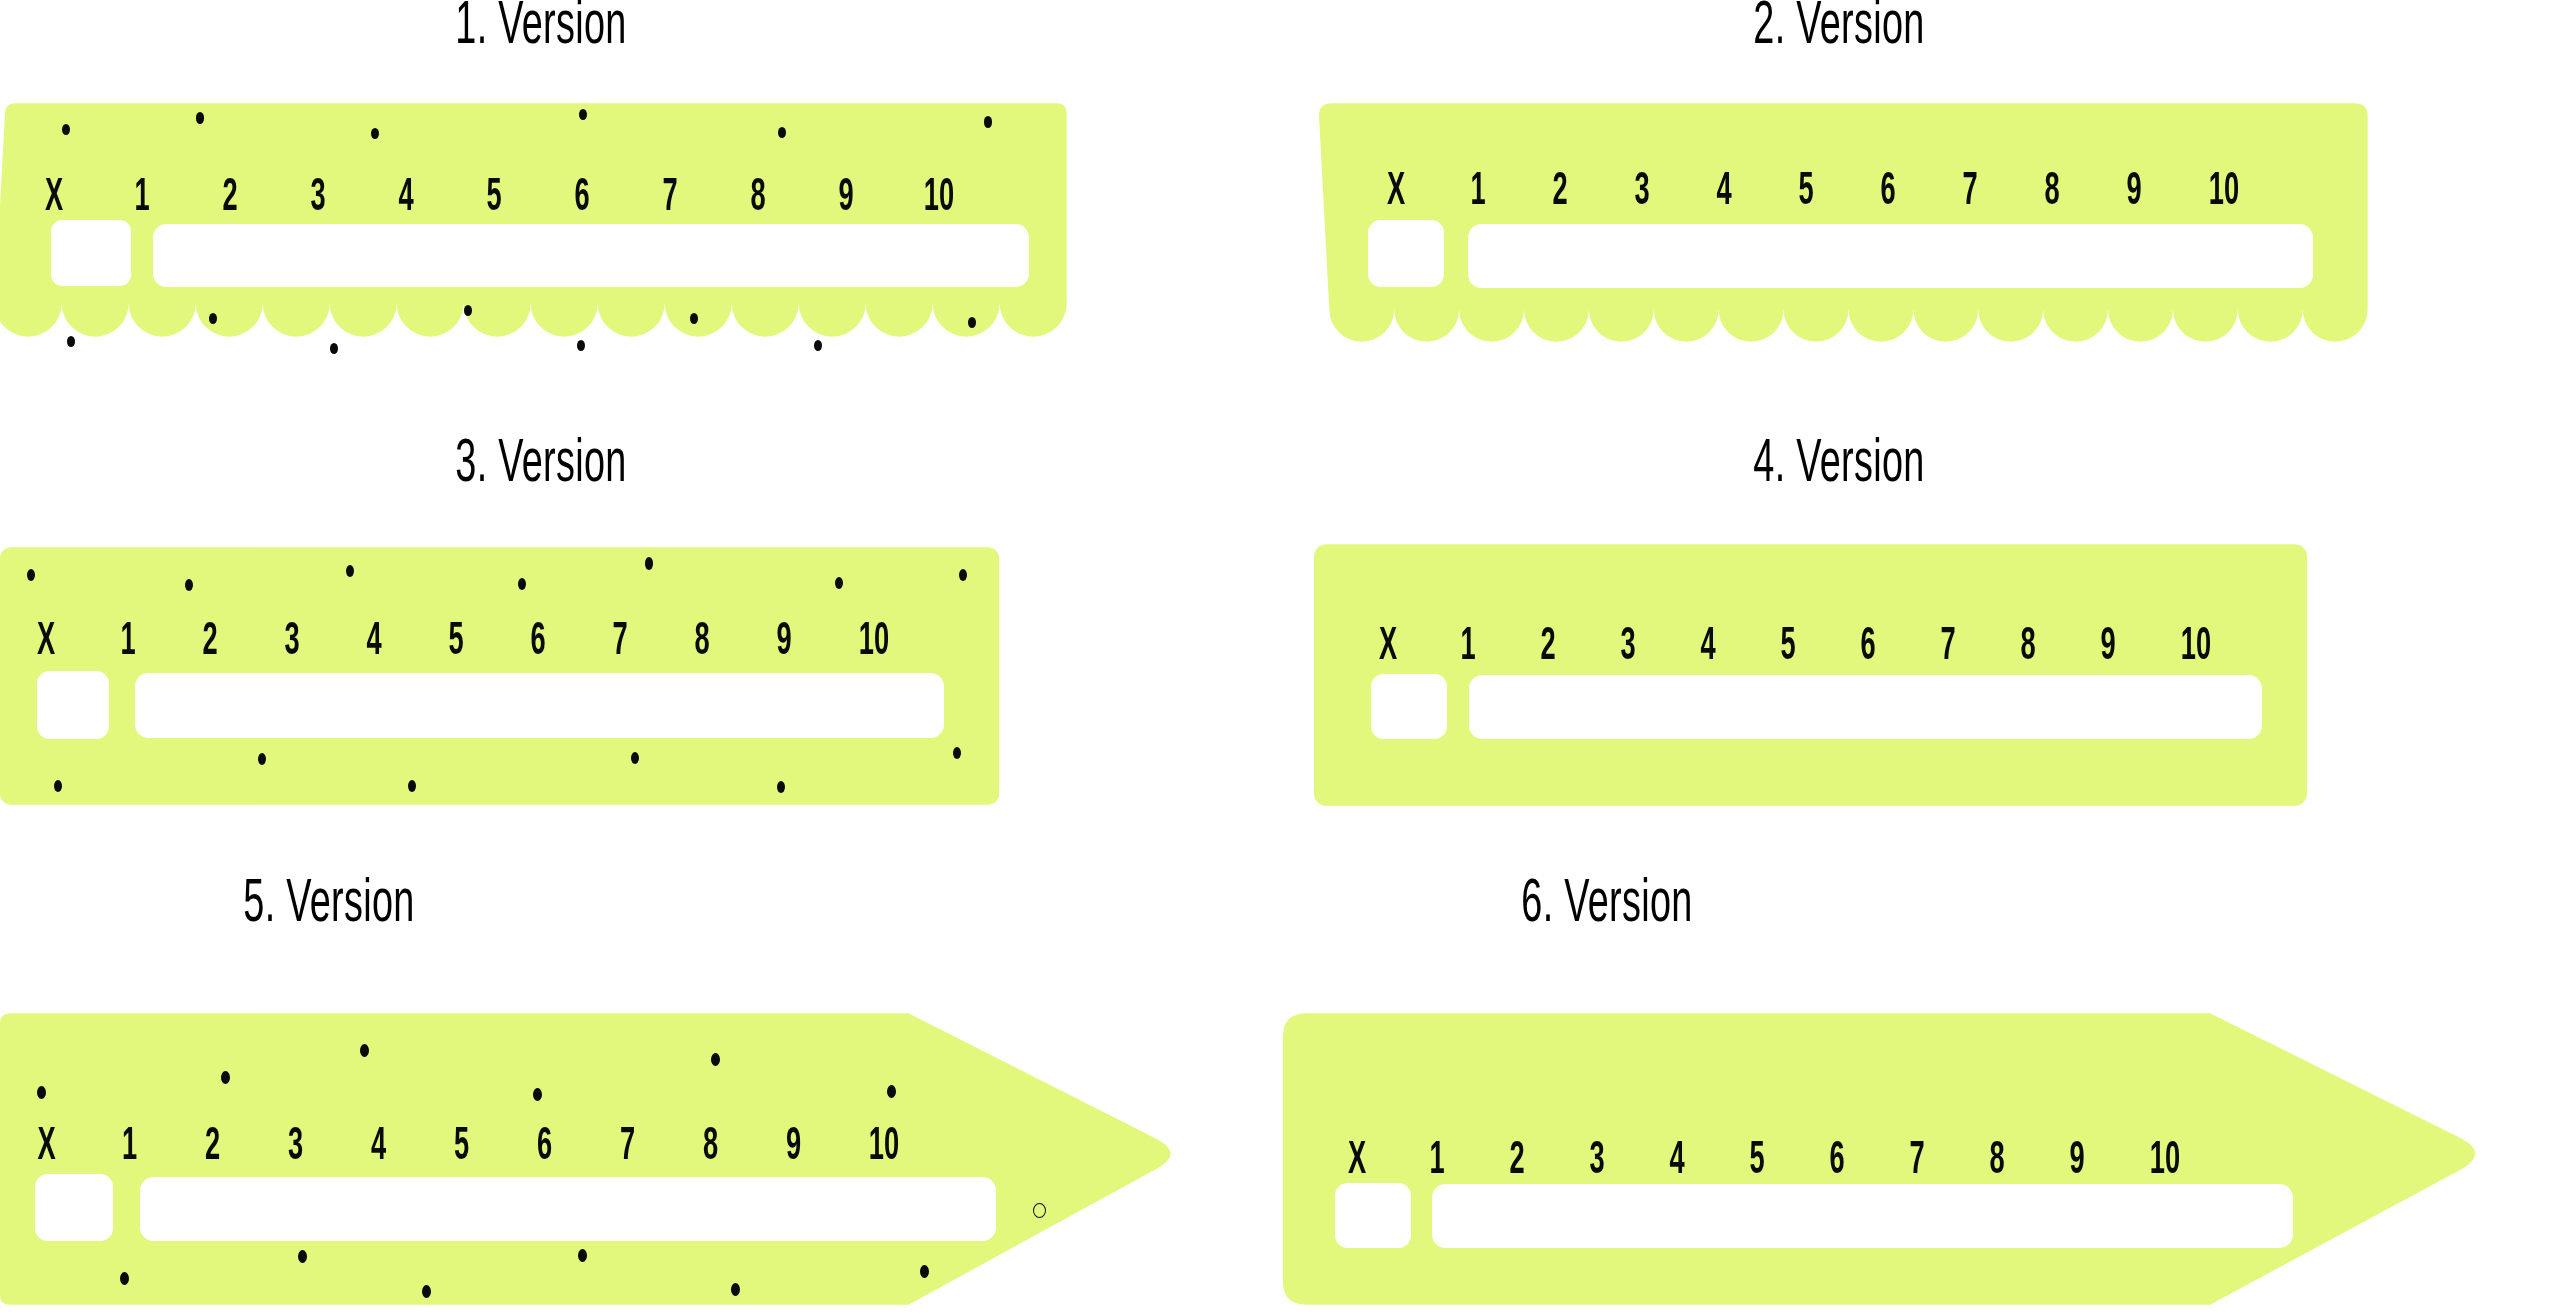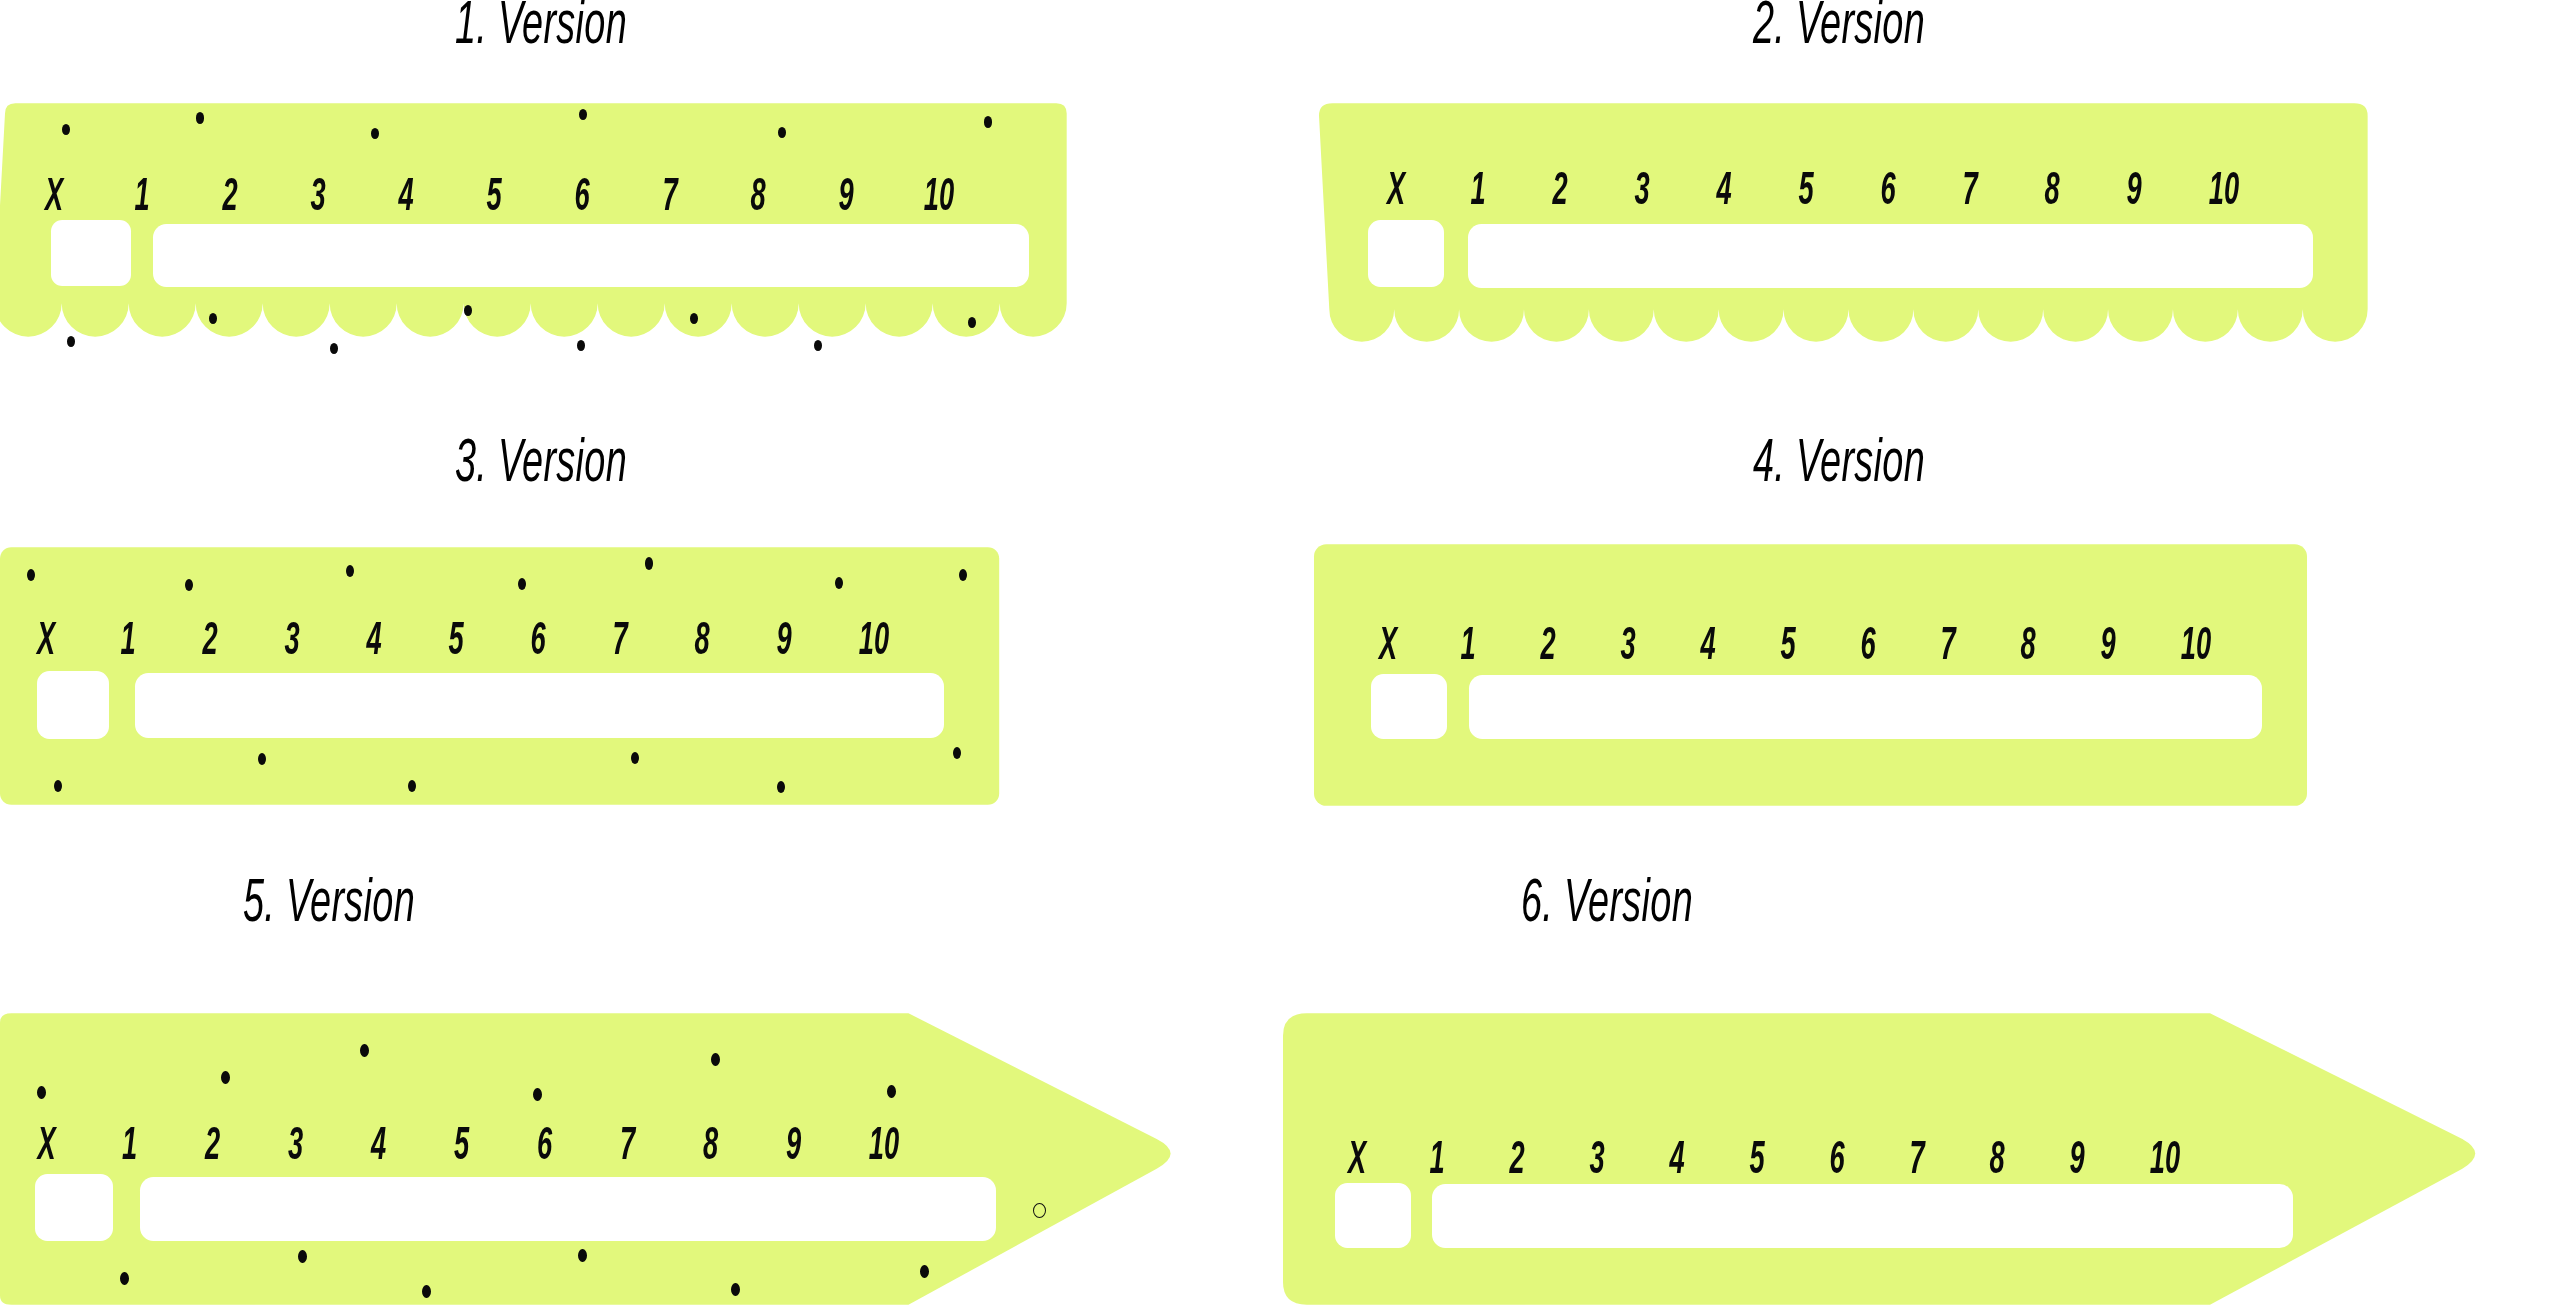--- a/index.html
+++ b/index.html
@@ -3,21 +3,21 @@
 <meta charset="utf-8">
 <style>
   html,body{margin:0;padding:0;background:#ffffff;}
   body{
     width:3831px;height:1317px;position:relative;overflow:hidden;
     font-family:"Liberation Sans","DejaVu Sans",sans-serif;
     -webkit-font-smoothing:antialiased;
   }
 
   
-  .card-slot{position:absolute;font-style:italic;}
+  .card-slot{position:absolute;}
 
   .version-title{
     position:absolute;top:0;left:0;width:100%;
     text-align:center;
     font-family:"Liberation Sans","DejaVu Sans",sans-serif;
     font-size:61px;line-height:1;
     font-weight:400;
     color:#000000;
     transform:scaleX(.62);
     transform-origin:center top;

